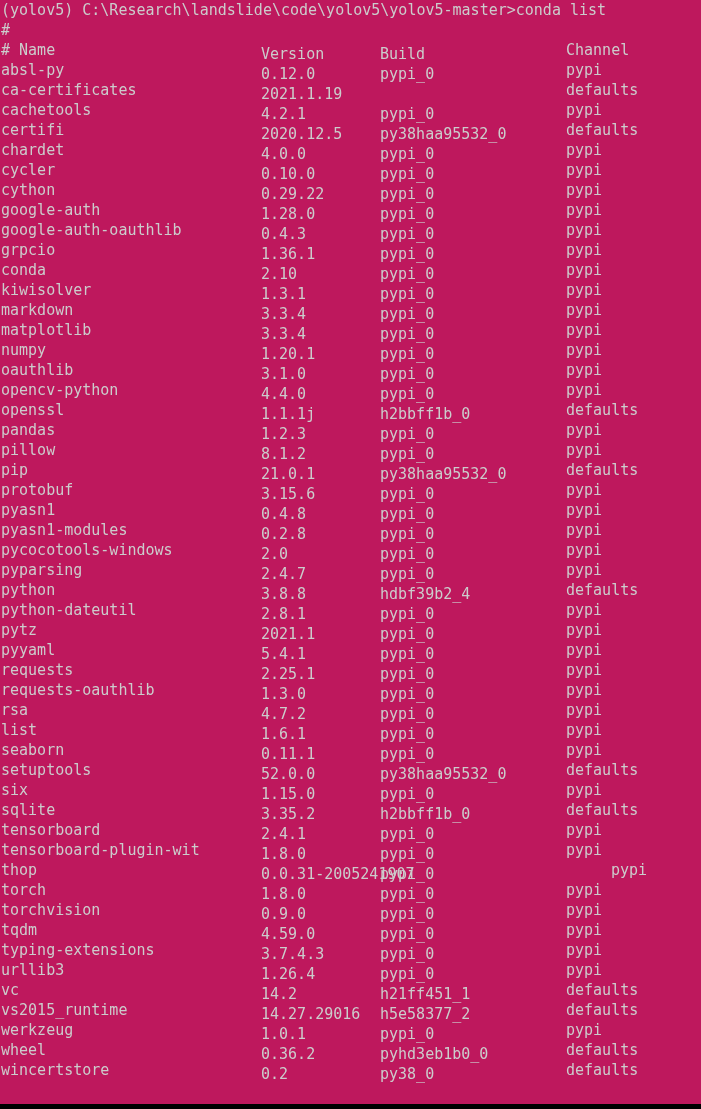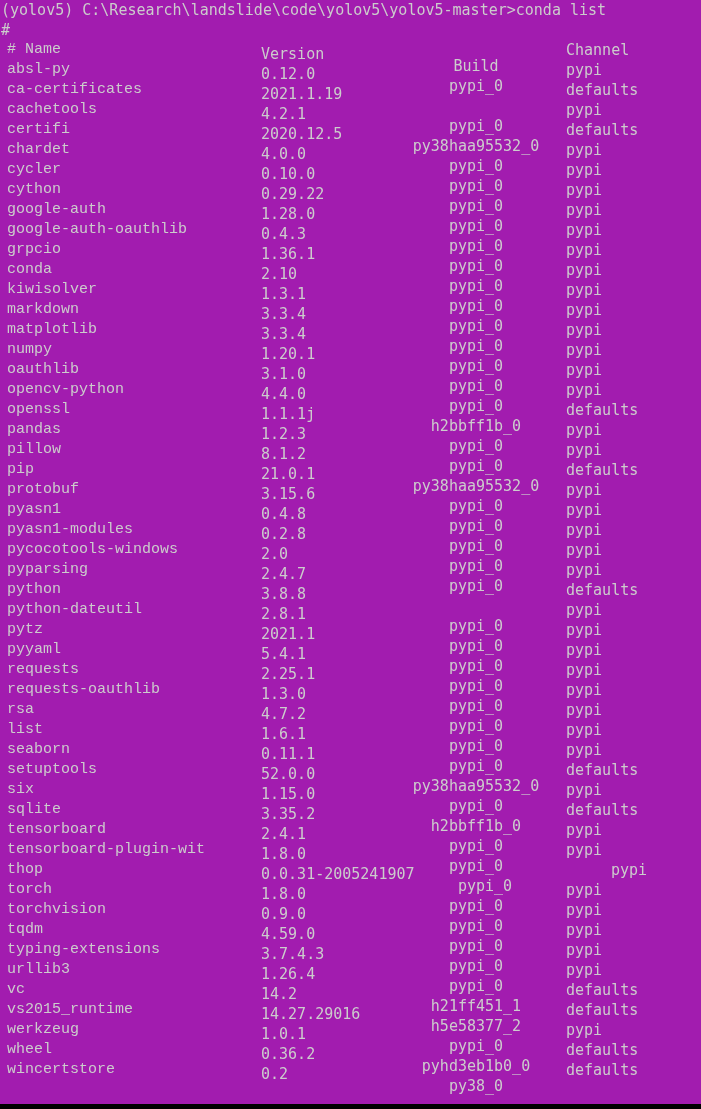--- a/index.html
+++ b/index.html
@@ -5,21 +5,21 @@
 <style>
   html, body {
     margin: 0;
     padding: 0;
     background: #000000;
   }
   #terminal {
     position: relative;
     width: 701px;
     height: 1109px;
-    background: #a21caf;
+    background: #be185d;
     color: #cccccc;
     font-family: "DejaVu Sans Mono", "Liberation Mono", monospace;
     font-size: 15px;
     line-height: 20px;
     overflow: hidden;
     box-sizing: border-box;
     padding: 0;
   }
   .line {
     position: relative;
@@ -33,37 +33,36 @@
   .plain-line {
     padding-left: 1px;
   }
   .row {
     position: relative;
     height: 20px;
     line-height: 20px;
   }
   .col-name {
     position: absolute;
-    left: 7px;
+    left: 1px;
     top: 0;
     white-space: pre;
-    font-family: Liberation Mono, monospace;
   }
   .col-version {
     position: absolute;
     left: 261px;
     top: 4px;
     white-space: pre;
   }
   .col-build {
     position: absolute;
     left: 380px;
     width: 192px;
-    top: 16px;
-    text-align: center;
+    top: 4px;
+    text-align: left;
     white-space: pre;
   }
   .col-channel {
     position: absolute;
     left: 566px;
     top: 0;
     white-space: pre;
   }
   
   .row.shifted .col-build {
@@ -266,20 +265,21 @@
       </div>
       <div class="row">
         <span class="col-name">pyparsing</span>
         <span class="col-version">2.4.7</span>
         <span class="col-build">pypi_0</span>
         <span class="col-channel">pypi</span>
       </div>
       <div class="row">
         <span class="col-name">python</span>
         <span class="col-version">3.8.8</span>
+        <span class="col-build">hdbf39b2_4</span>
         <span class="col-channel">defaults</span>
       </div>
       <div class="row">
         <span class="col-name">python-dateutil</span>
         <span class="col-version">2.8.1</span>
         <span class="col-build">pypi_0</span>
         <span class="col-channel">pypi</span>
       </div>
       <div class="row">
         <span class="col-name">pytz</span>

